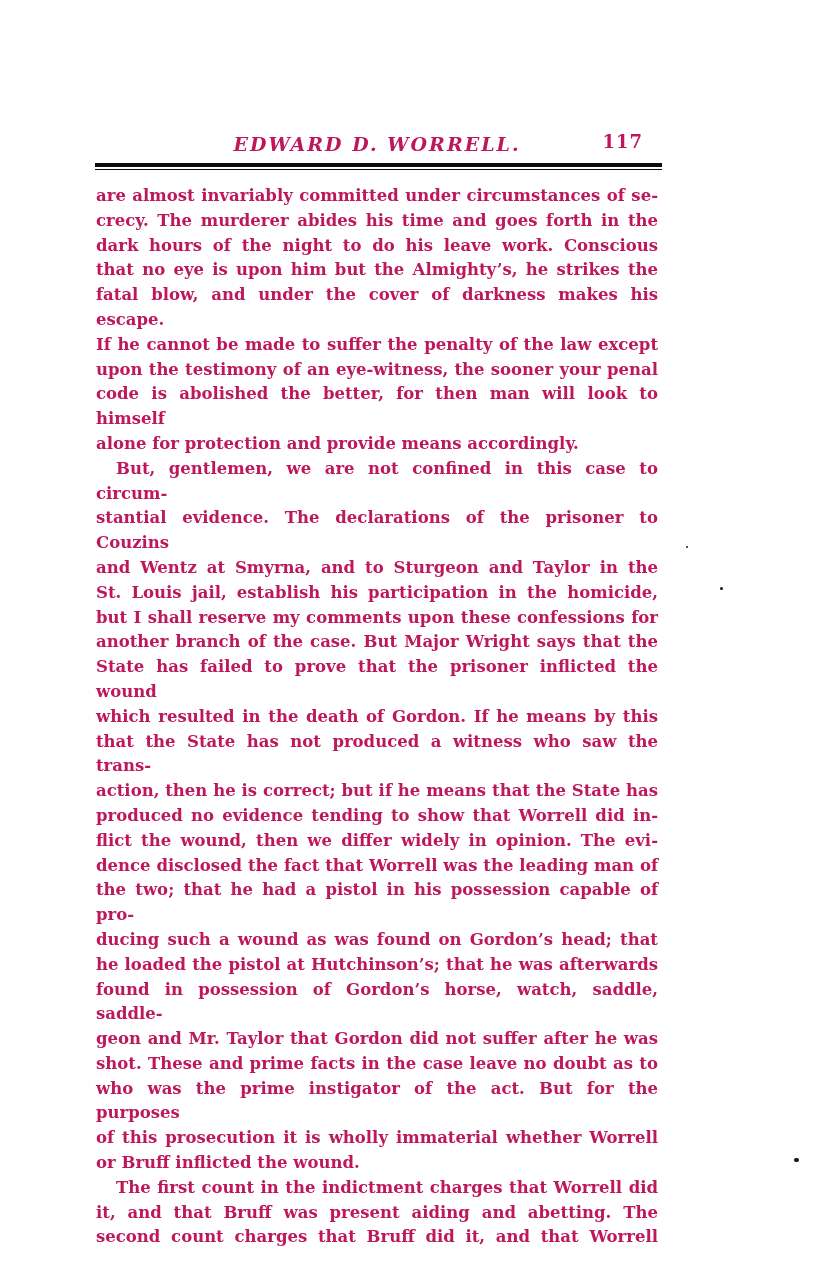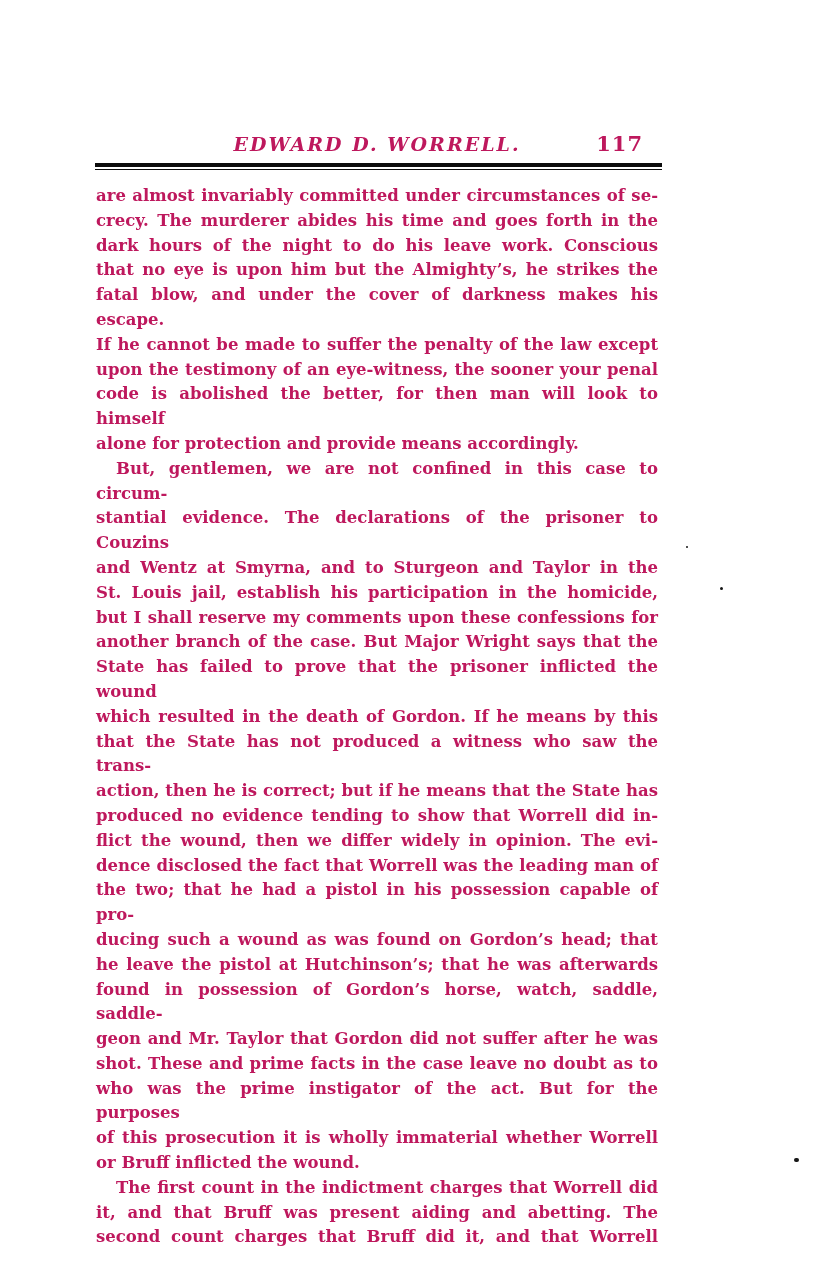--- a/index.html
+++ b/index.html
@@ -32,21 +32,21 @@
     font-weight: bold;
     font-size: 19px;
     letter-spacing: 2px;
     white-space: nowrap;
   }
   .folio {
     position: absolute;
     right: 15px;
     top: 0;
     font-weight: bold;
-    font-size: 21px;
+    font-size: 18px;
     letter-spacing: 1px;
   }
   .head-rule {
     position: absolute;
     left: 95px;
     top: 163px;
     width: 567px;
   }
   .head-rule .thick {
     height: 4px;
@@ -122,21 +122,21 @@
         <div class="line">another branch of the case. But Major Wright says that the</div>
         <div class="line">State has failed to prove that the prisoner inflicted the wound</div>
         <div class="line">which resulted in the death of Gordon. If he means by this</div>
         <div class="line">that the State has not produced a witness who saw the trans-</div>
         <div class="line">action, then he is correct; but if he means that the State has</div>
         <div class="line">produced no evidence tending to show that Worrell did in-</div>
         <div class="line">flict the wound, then we differ widely in opinion. The evi-</div>
         <div class="line">dence disclosed the fact that Worrell was the leading man of</div>
         <div class="line">the two; that he had a pistol in his possession capable of pro-</div>
         <div class="line">ducing such a wound as was found on Gordon’s head; that</div>
-        <div class="line">he leave the pistol at Hutchinson’s; that he was afterwards</div>
+        <div class="line">he loaded the pistol at Hutchinson’s; that he was afterwards</div>
         <div class="line">found in possession of Gordon’s horse, watch, saddle, saddle-</div>
         <div class="line">geon and Mr. Taylor that Gordon did not suffer after he was</div>
         <div class="line">shot. These and prime facts in the case leave no doubt as to</div>
         <div class="line">who was the prime instigator of the act. But for the purposes</div>
         <div class="line">of this prosecution it is wholly immaterial whether Worrell</div>
         <div class="line para-end">or Bruff inflicted the wound.</div>
       </div>
       <div>
         <div class="line indent">The first count in the indictment charges that Worrell did</div>
         <div class="line">it, and that Bruff was present aiding and abetting. The</div>

